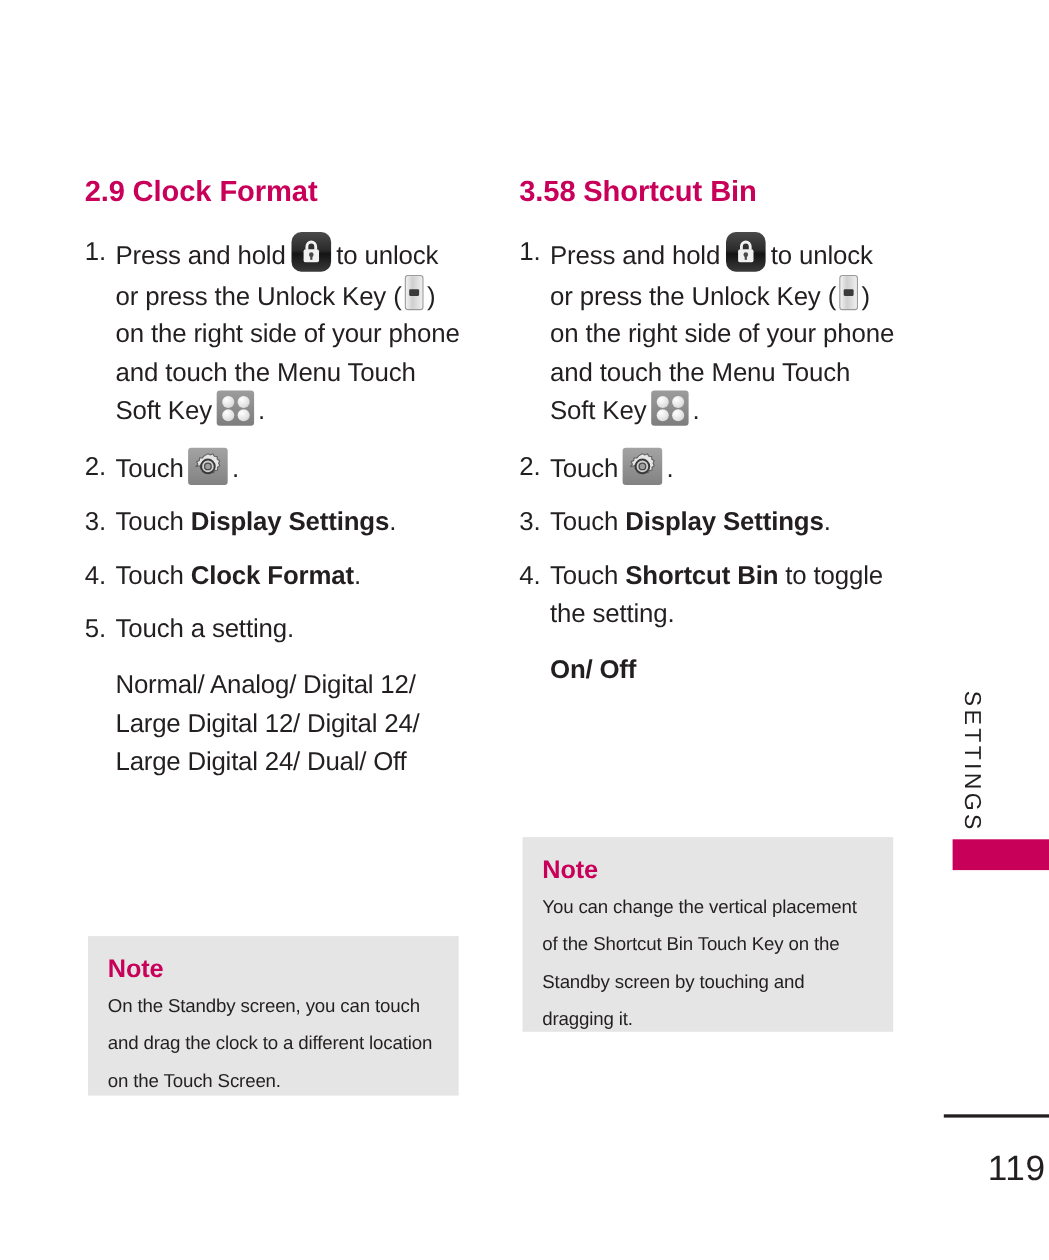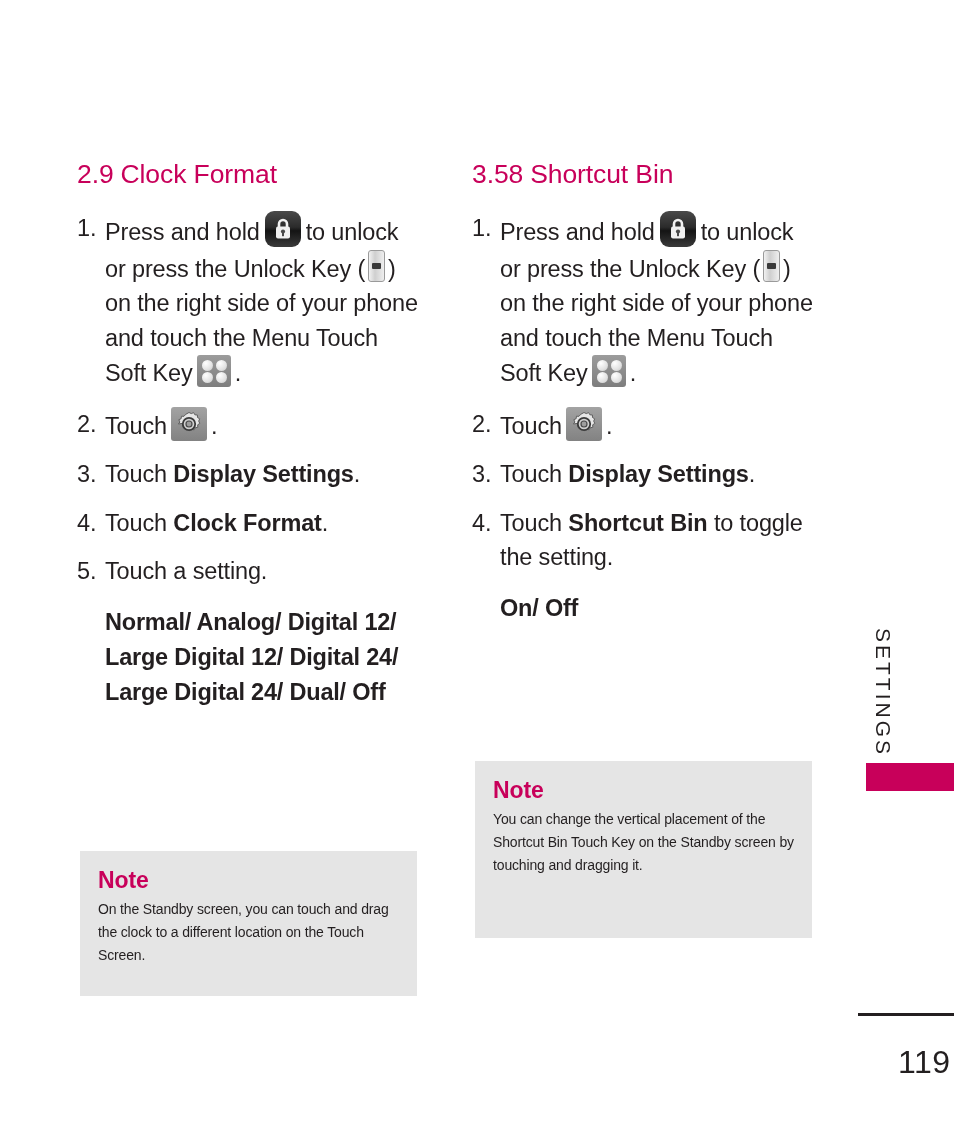--- a/index.html
+++ b/index.html
@@ -24,21 +24,21 @@
   .col {
     position: absolute;
     top: 160px;
     width: 348px;
   }
   .col-left  { left: 77px; }
   .col-right { left: 472px; }
 
   h2.section-title {
     font-size: 26.5px;
-    font-weight: normal;
+    font-weight: bold;
     color: #c8005a;
     margin: 0 0 22px 0;
     letter-spacing: -0.1px;
     line-height: 1.1;
   }
   .num { margin-right: 7px; }
 
   p.intro {
     font-size: 23.5px;
     line-height: 33.5px;
@@ -63,21 +63,21 @@
     position: absolute;
     left: 0;
     top: 0;
   }
   ol.steps > li.tight { margin-bottom: 14px; }
   .bold { font-weight: bold; text-align: center; }
 
   .option-block {
     font-size: 23.5px;
     line-height: 35px;
-    font-weight: bold;
+    font-weight: normal;
     letter-spacing: -0.2px;
     margin: 8px 0 0 0;
     padding-left: 28px;
   }
   .option-inline {
     font-size: 23.5px;
     line-height: 34px;
     font-weight: bold;
     letter-spacing: -0.2px;
     margin: 6px 0 0 0;
@@ -94,22 +94,22 @@
   .note-left  { left: 80px;  top: 851px; width: 337px; height: 145px; }
   .note-right { left: 475px; top: 761px; width: 337px; height: 177px; }
   .note-title {
     color: #c8005a;
     font-size: 23px;
     font-weight: bold;
     margin: 0 0 4px 0;
     letter-spacing: -0.1px;
   }
   .note-body {
-    font-size: 14px;
-    line-height: 23px;
+    font-size: 17px;
+    line-height: 34px;
     margin: 0;
     letter-spacing: -0.15px;
   }
 
   
   .side-tab {
     position: absolute;
     left: 866px;
     top: 763px;
     width: 88px;

